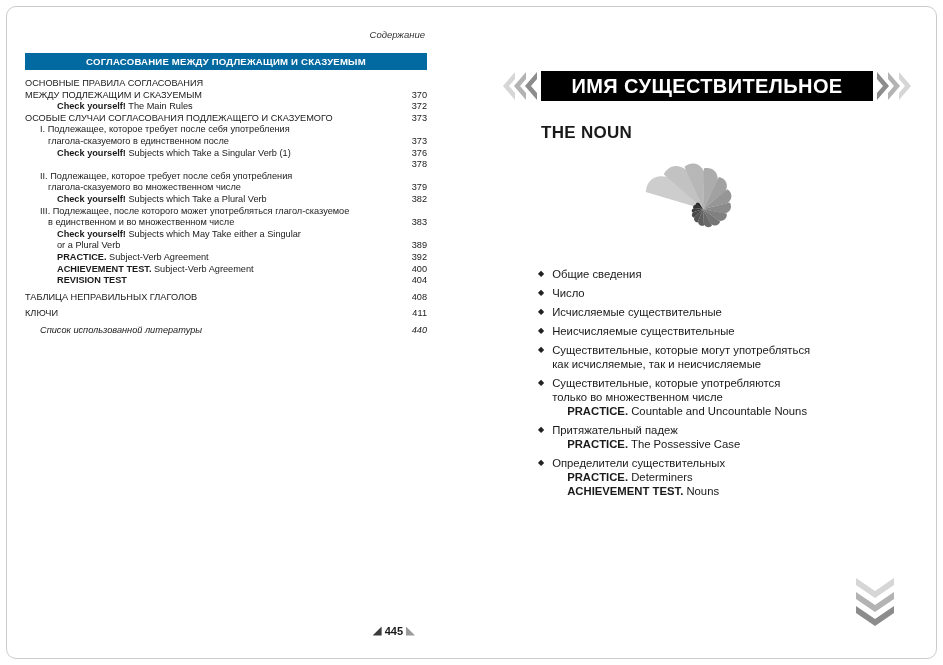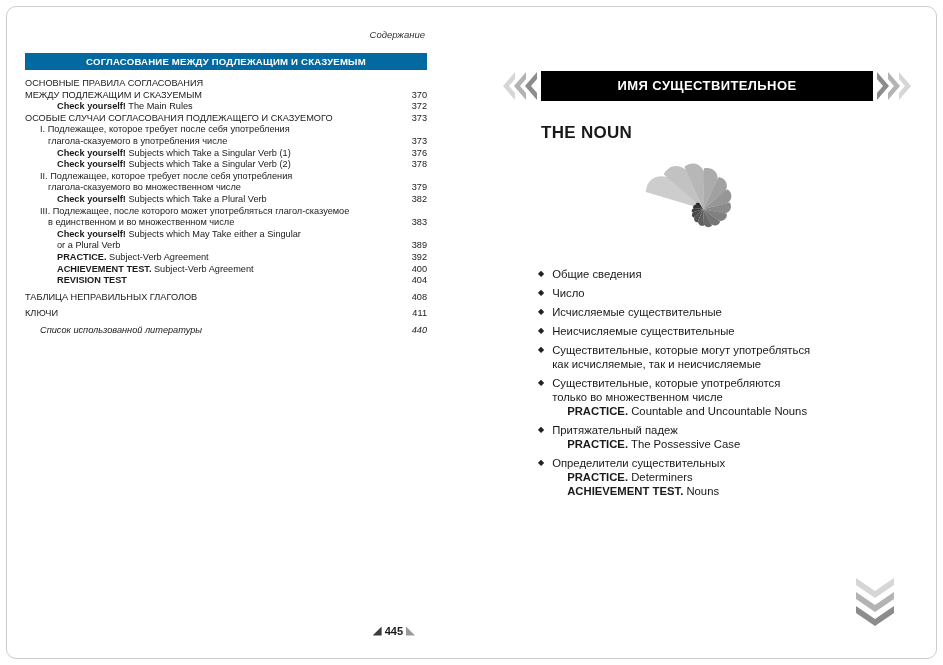--- a/index.html
+++ b/index.html
@@ -42,21 +42,21 @@
   .tri{width:9px;height:9px;display:inline-block;background:#3c3c3c;}
   .tri-l{clip-path:polygon(0 100%,100% 0,100% 100%);}
   .tri-r{clip-path:polygon(0 0,0 100%,100% 100%);background:#9a9a9a;}
 
   
   .title-row{
     position:absolute;top:50px;left:6px;right:2px;display:flex;align-items:center;
   }
   .chapter-bar{
     flex:1;height:30px;line-height:30px;background:#000;color:#fff;
-    font-weight:bold;font-size:13px;text-align:center;letter-spacing:.4px;
+    font-weight:bold;font-size:20px;text-align:center;letter-spacing:.4px;
   }
   .chev{flex:0 0 auto;}
   .subtitle{
     position:absolute;top:102px;left:48px;width:320px;
     font-weight:bold;font-size:17px;letter-spacing:.3px;
   }
   .fan-wrap{position:absolute;left:135px;top:118px;}
   .topics{position:absolute;top:246px;left:45px;right:0;}
   .topic{display:flex;gap:8px;margin-bottom:5px;}
   .diamond{font-size:8px;line-height:14px;color:#222;flex:0 0 auto;}
@@ -88,29 +88,28 @@
         </div>
         <div class="toc-row ind0">
           <span class="toc-title">ОСОБЫЕ СЛУЧАИ СОГЛАСОВАНИЯ ПОДЛЕЖАЩЕГО И СКАЗУЕМОГО</span>
           <span class="toc-page">373</span>
         </div>
         <div class="toc-row ind1">
           <span class="toc-title">I. Подлежащее, которое требует после себя употребления</span>
           <span class="toc-page"></span>
         </div>
         <div class="toc-row ind2">
-          <span class="toc-title">глагола-сказуемого в употребления числе</span>
+          <span class="toc-title">глагола-сказуемого в единственном после</span>
           <span class="toc-page">373</span>
         </div>
         <div class="toc-row ind3">
           <span class="toc-title"><b>Check yourself!</b> Subjects which Take a Singular Verb (1)</span>
           <span class="toc-page">376</span>
         </div>
         <div class="toc-row ind3">
-          <span class="toc-title"><b>Check yourself!</b> Subjects which Take a Singular Verb (2)</span>
           <span class="toc-page">378</span>
         </div>
         <div class="toc-row ind1">
           <span class="toc-title">II. Подлежащее, которое требует после себя употребления</span>
           <span class="toc-page"></span>
         </div>
         <div class="toc-row ind2">
           <span class="toc-title">глагола-сказуемого во множественном числе</span>
           <span class="toc-page">379</span>
         </div>

